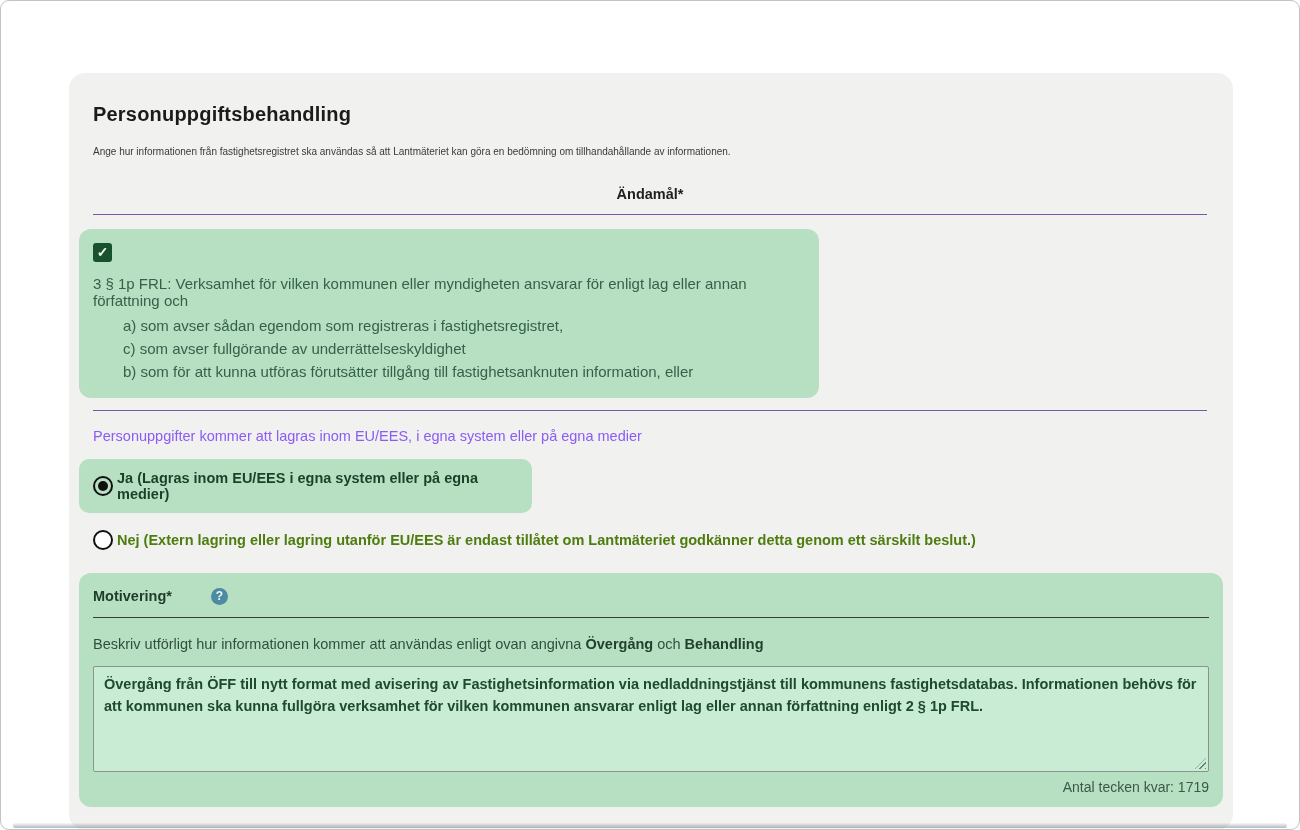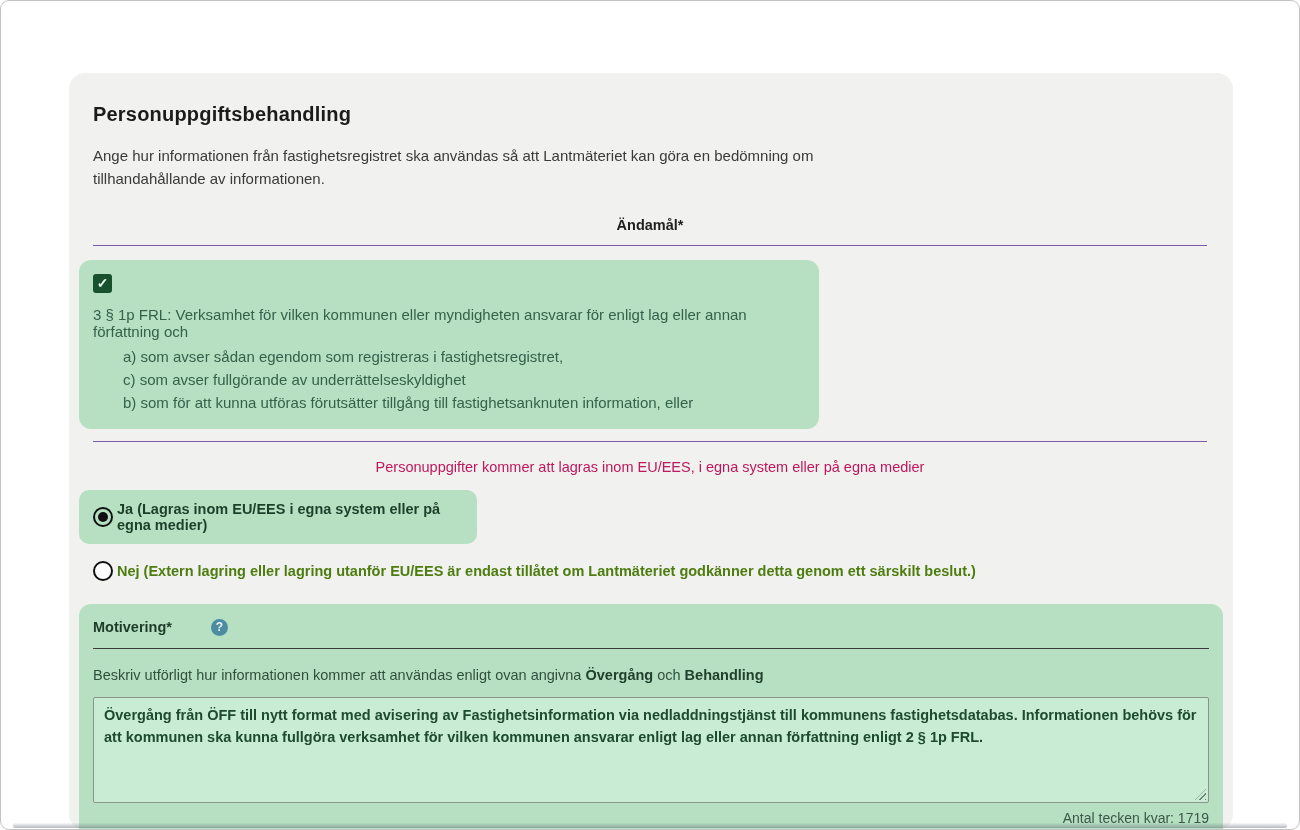--- a/index.html
+++ b/index.html
@@ -32,21 +32,21 @@
     font-size: 20px;
     font-weight: 700;
     color: #1b1b1b;
     letter-spacing: .2px;
     margin: 2px 14px 0 14px;
   }
 
   .intro {
     margin: 18px 14px 0 14px;
     max-width: 828px;
-    font-size: 15px;
+    font-size: 10px;
     line-height: 1.55;
     color: #3a3a3a;
   }
 
   .field-label {
     margin: 26px 14px 0 14px;
     font-size: 14.5px;
     font-weight: 700;
     color: #1f1f1f;
     text-align: center;
@@ -102,32 +102,31 @@
   .legal-items { margin-top: 8px; }
   .legal-item {
     margin: 6px 0 0 30px;
     font-size: 15px;
     color: #35604a;
   }
 
   .processing-desc {
     margin: 17px 14px 0 14px;
     font-size: 14.5px;
-    color: #be185d;
-    text-align: center;
+    color: #8b5cf6;
   }
 
   .radio-row {
     display: flex;
     align-items: center;
     padding: 11px 14px;
   }
   .radio-row-ja {
     margin-top: 15px;
-    width: 398px;
+    width: 453px;
     border-radius: 10px;
   }
   .radio-row-nej { margin-top: 6px; }
 
   .radio {
     width: 20px; height: 20px;
     border: 2px solid #101010;
     border-radius: 50%;
     flex: 0 0 auto;
     display: flex; align-items: center; justify-content: center;

